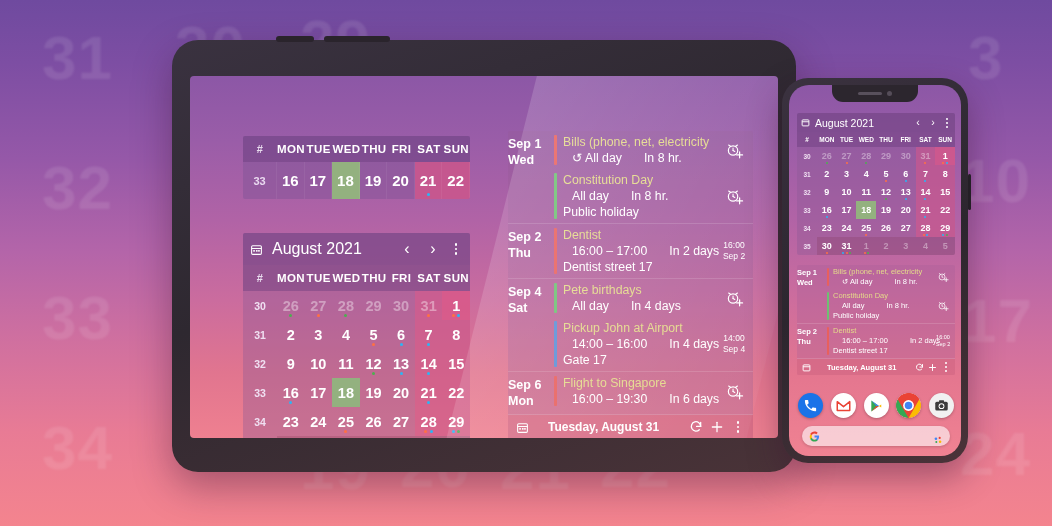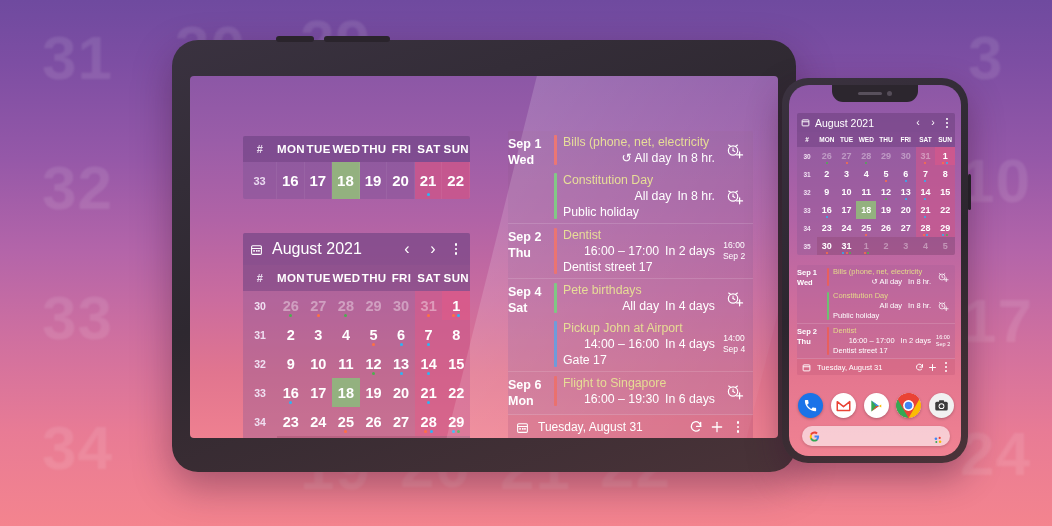--- a/index.html
+++ b/index.html
@@ -133,34 +133,34 @@
   .ag-date .d1 { font-size: 12.5px; color: #fff; font-weight: bold; line-height: 16px; }
   .ag-date .d2 { font-size: 12.5px; color: #fff; font-weight: bold; line-height: 16px; }
   .ag-events { flex: 1; min-width: 0; }
   .ag-ev { display: flex; padding: 3px 0; }
   .ag-bar { width: 3px; flex-shrink: 0; margin: 1px 6px 1px 0; border-radius: 1px; }
   .ag-body { flex: 1; min-width: 0; }
   .ag-title {
     font-size: 12.3px; color: #e4d98a; line-height: 16px;
     white-space: nowrap; overflow: hidden;
   }
-  .ag-line2 { display: flex; justify-content: flex-end; gap: 6px; }
+  .ag-line2 { display: flex; justify-content: flex-start; gap: 22px; margin-left: 9px; }
   .ag-time { font-size: 12.3px; color: #fff; line-height: 16px; white-space: nowrap; }
   .ag-rel { font-size: 12.3px; color: #fff; line-height: 16px; white-space: nowrap; }
   .ag-loc { font-size: 12.3px; color: #fff; line-height: 16px; }
   .ag-right {
     width: 38px; flex-shrink: 0; display: flex; align-items: center;
     justify-content: center; padding: 2px;
   }
   .ag-right .tstamp { font-size: 8.5px; color: #fff; text-align: center; line-height: 11px; }
   .ag-footer {
     display: flex; align-items: center; height: 24px; gap: 7px;
     padding: 0 8px; background: rgba(225,105,125,0.45);
   }
-  .ag-footer .f-text { flex: 1; font-size: 12px; color: #fff; font-weight: normal; margin-left: 2px; }
+  .ag-footer .f-text { flex: 1; font-size: 12px; color: #fff; font-weight: bold; margin-left: 12px; }
 
   
   .phone {
     position: absolute; left: 782px; top: 78px;
     width: 186px; height: 385px;
     background: linear-gradient(150deg,#3b3240 0%, #2c262e 50%, #4b3339 100%);
     border-radius: 26px;
     box-shadow: 0 14px 34px rgba(60,20,50,0.42);
     padding: 7px 7px 7px 7px;
   }

